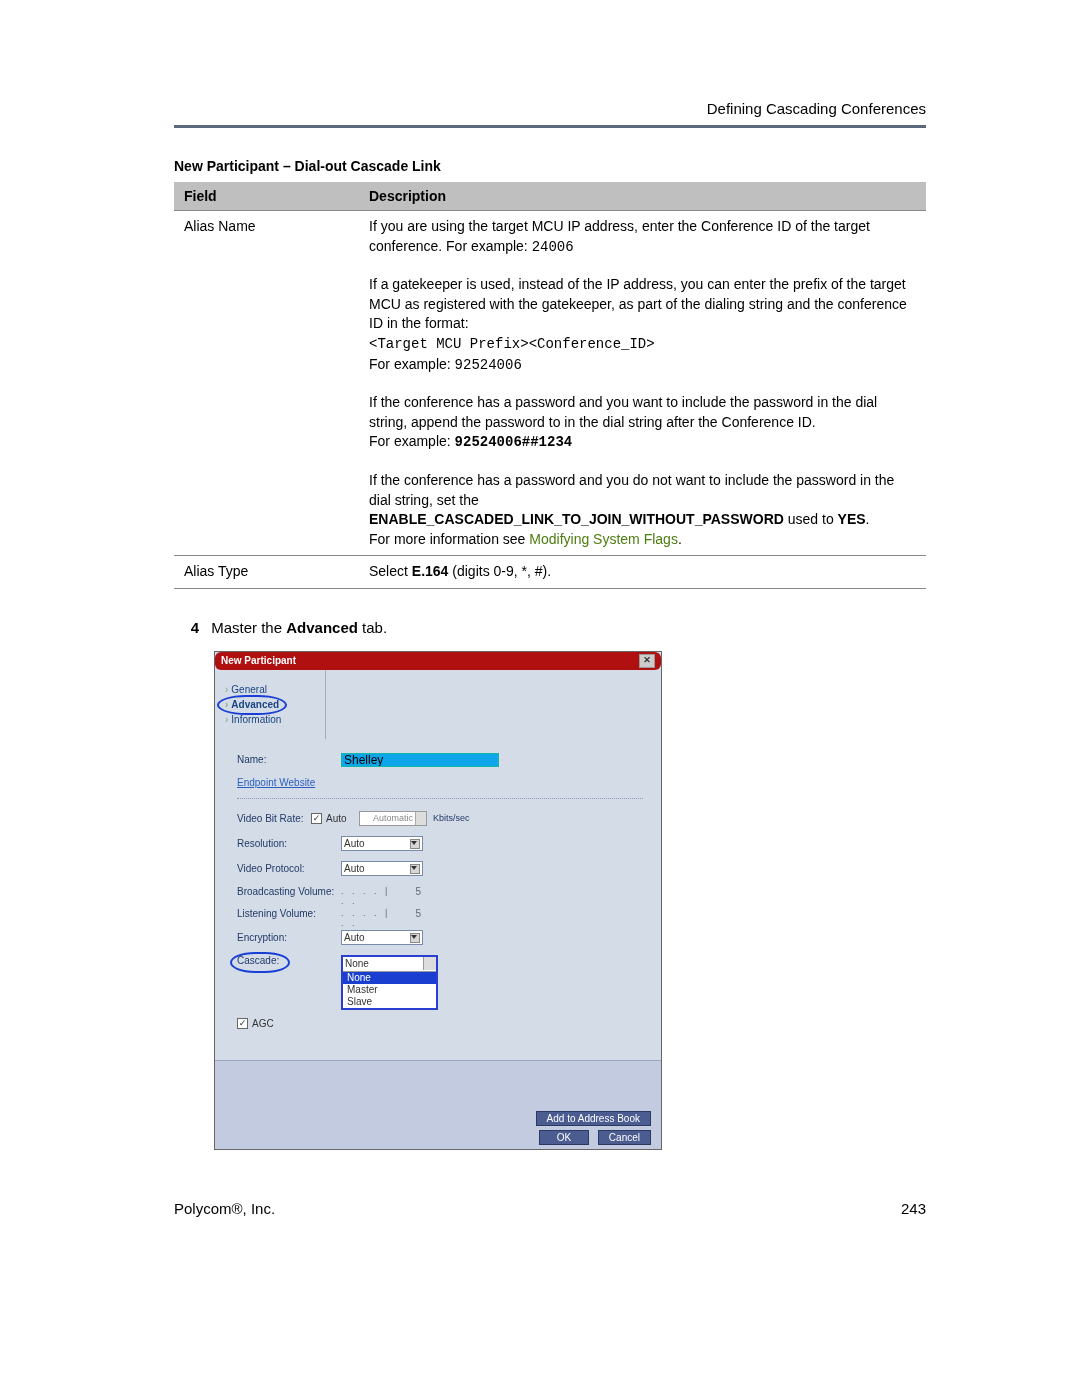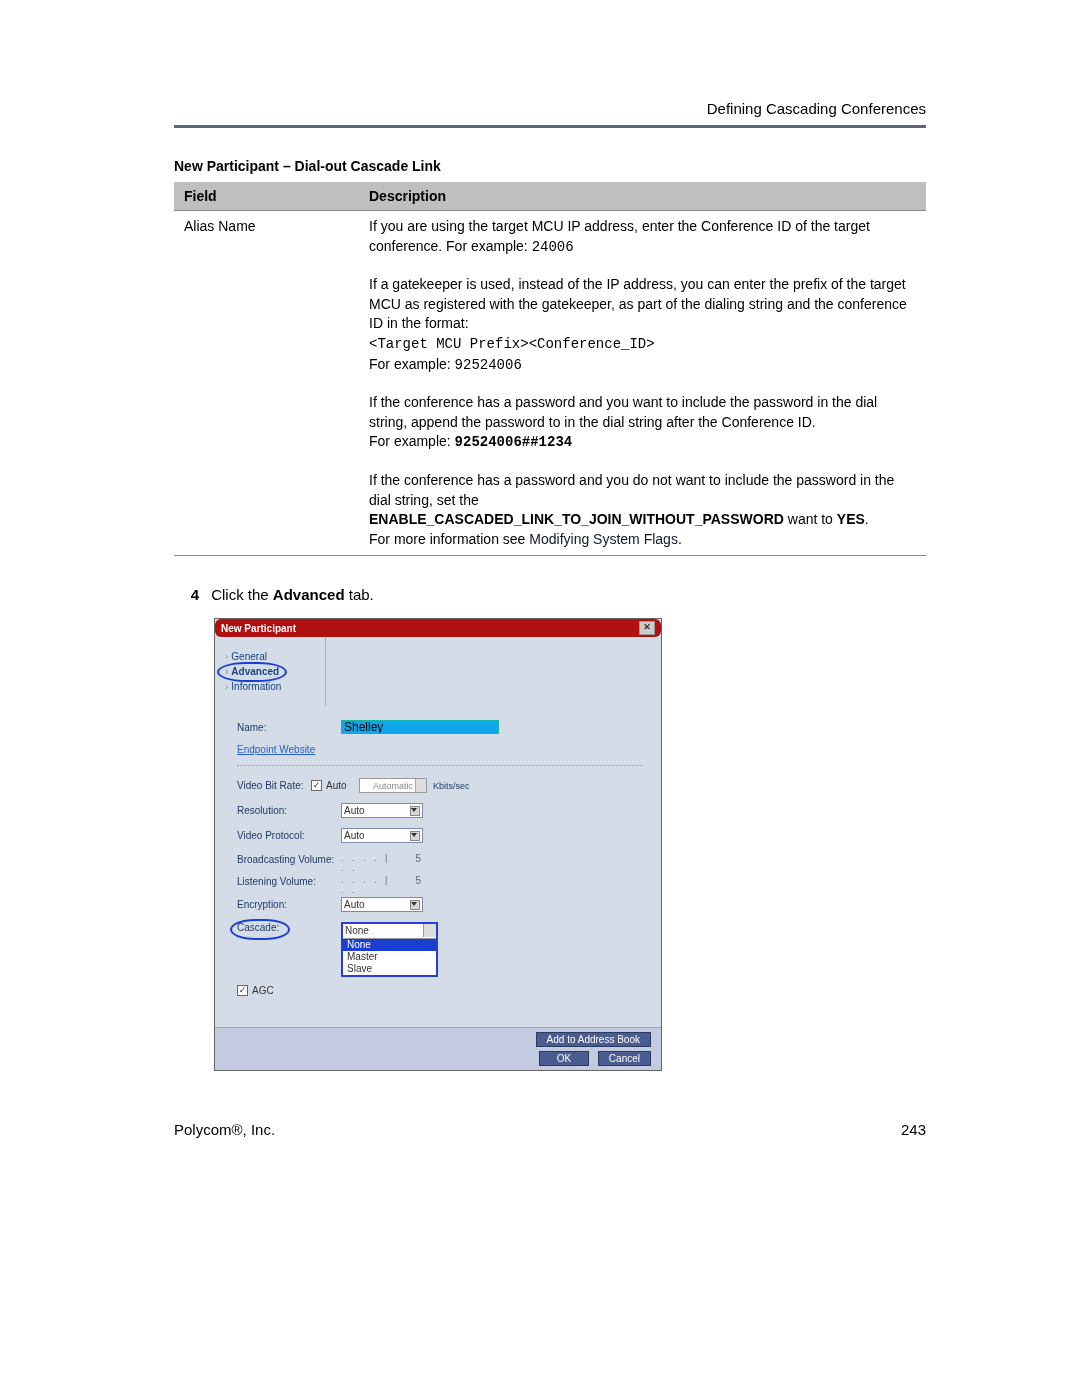--- a/index.html
+++ b/index.html
@@ -52,21 +52,21 @@
       font-size: 14px;
       line-height: 1.4;
     }
     table.field-table td.field-col {
       width: 165px;
     }
     .mono {
       font-family: "Courier New", monospace;
     }
     .blue-link {
-      color: #0f172a;
+      color: #4d7c0f;
     }
     .step-line {
       font-size: 15px;
       margin: 20px 0 15px 0;
     }
     .step-num {
       font-weight: bold;
       display: inline-block;
       width: 25px;
       text-align: right;
@@ -332,20 +332,21 @@
       background: #4a5c90;
       color: #fff;
       border: 1px solid #2a3a60;
       font-size: 10px;
       padding: 1px 10px;
       margin-left: 6px;
       display: inline-block;
       min-width: 50px;
       text-align: center;
       box-sizing: border-box;
+      margin-top: 46px;
     }
     .footer-btn.wide {
       min-width: 110px;
     }
     .page-footer {
       margin-top: 50px;
       display: flex;
       justify-content: space-between;
       font-size: 15px;
     }
@@ -378,30 +379,36 @@
           <span>If you are using the target MCU IP address, enter the Conference ID of the target conference. For example: </span><span class="mono">24006</span>
           <span class="para-spacing"></span>
           <span>If a gatekeeper is used, instead of the IP address, you can enter the prefix of the target MCU as registered with the gatekeeper, as part of the dialing string and the conference ID in the format:</span><br>
           <span class="mono">&lt;Target MCU Prefix&gt;&lt;Conference_ID&gt;</span><br>
           <span>For example: </span><span class="mono">92524006</span>
           <span class="para-spacing"></span>
           <span>If the conference has a password and you want to include the password in the dial string, append the password to in the dial string after the Conference ID.</span><br>
           <span>For example: </span><span class="mono"><b>92524006##1234</b></span>
           <span class="para-spacing"></span>
           <span>If the conference has a password and you do not want to include the password in the dial string, set the</span><br>
-          <b>ENABLE_CASCADED_LINK_TO_JOIN_WITHOUT_PASSWORD</b><span> want to </span><b>YES</b><span>.</span><br>
+          <b>ENABLE_CASCADED_LINK_TO_JOIN_WITHOUT_PASSWORD</b><span> used to </span><b>YES</b><span>.</span><br>
           <span>For more information see </span><span class="blue-link">Modifying System Flags</span><span>.</span>
+        </td>
+      </tr>
+      <tr>
+        <td class="field-col">Alias Type</td>
+        <td>
+          <span>Select </span><b>E.164</b><span> (digits 0-9, *, #).</span>
         </td>
       </tr>
     </tbody>
   </table>
 
   <div class="step-line">
     <span class="step-num">4</span>
-    <span>Click the </span><b>Advanced</b><span> tab.</span>
+    <span>Master the </span><b>Advanced</b><span> tab.</span>
   </div>
 
   <div class="dialog-outer">
     <div class="dialog-title">
       <span>New Participant</span>
       <span class="dialog-close">✕</span>
     </div>
     <div class="dialog-body">
       <div class="dialog-nav">
         <div class="dialog-nav-item"><span class="chev">›</span><span>General</span></div>

